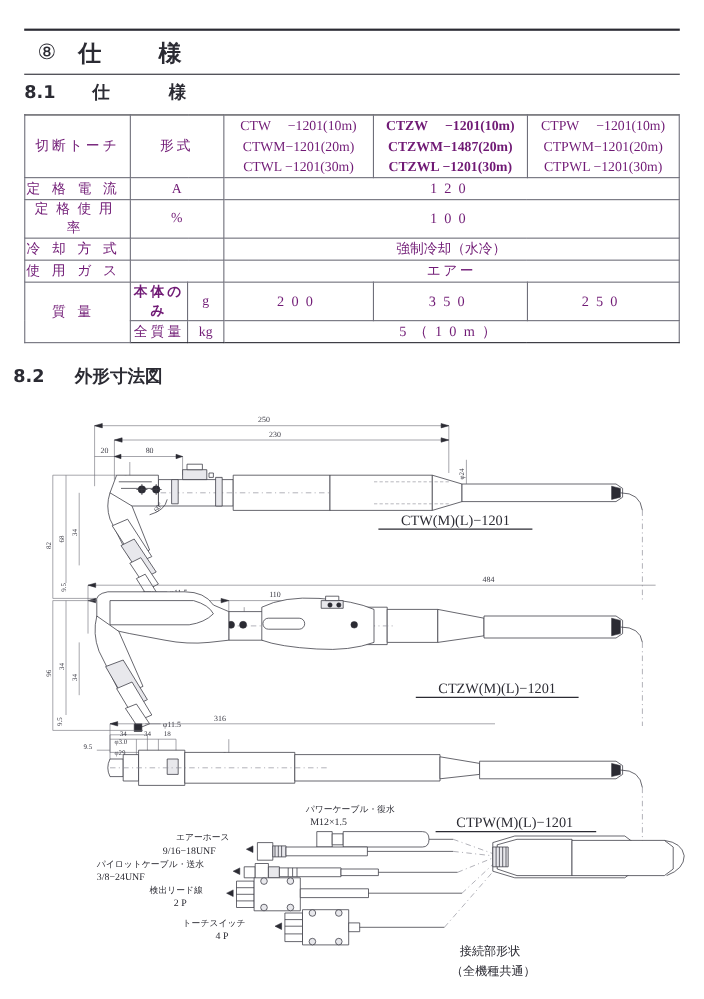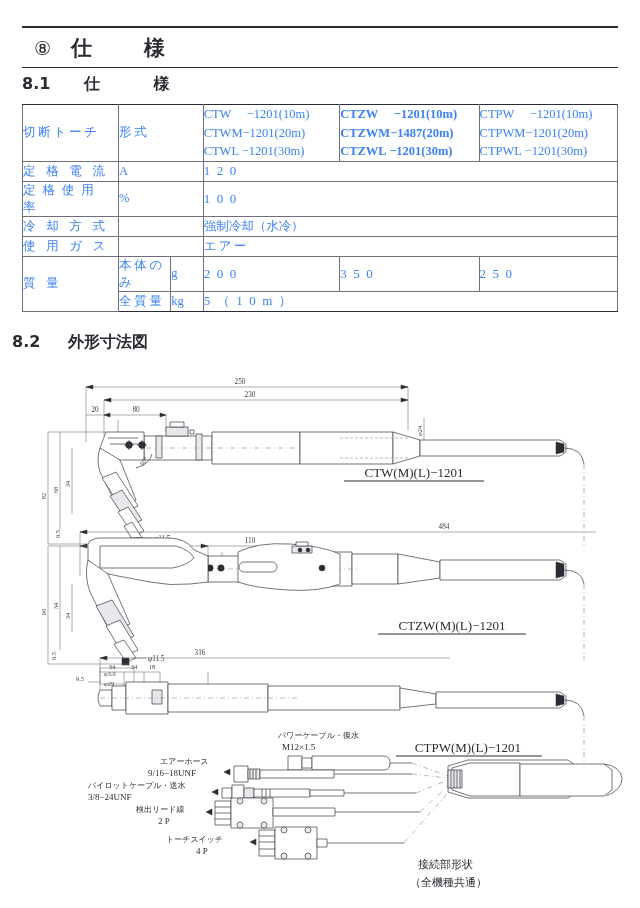--- a/index.html
+++ b/index.html
@@ -65,22 +65,23 @@
     position: absolute;
     left: 22px;
     top: 104px;
     width: 596px;
     border-collapse: collapse;
     font-size: 12.5px;
   }
   table.spec td {
     border: 1px solid #6f6f7a;
     padding: 0;
+    text-align: center;
     vertical-align: middle;
-    color: #3b82f6;
+    color: #701a75;
     font-family: "Liberation Serif", serif;
     height: 19px;
   }
   table.spec .outer-top { border-top: 1.8px solid #2b2b33; }
   table.spec .outer-bot { border-bottom: 1.8px solid #2b2b33; }
   td.jp {
     font-family: "DejaVu Sans", sans-serif;
     font-size: 12.5px;
     letter-spacing: 0.22em;
     padding-left: 0.22em;
@@ -213,21 +214,21 @@
       <td colspan="3" style="font-family:'DejaVu Sans',sans-serif;">強制冷却（水冷）</td>
     </tr>
     <tr>
       <td class="jp-sp2">使用ガス</td>
       <td class="c-unit" colspan="2"></td>
       <td colspan="3" style="font-family:'DejaVu Sans',sans-serif;letter-spacing:0.18em;">エアー</td>
     </tr>
 
     <tr>
       <td class="jp-sp2" rowspan="2" style="width:56px;">質量</td>
-      <td class="jp" style="width:64px;">本体のみ</td>
+      <td class="jp" style="width:64px;font-weight:bold;">本体のみ</td>
       <td class="c-unit">g</td>
       <td class="num-wide">200</td>
       <td class="num-wide">350</td>
       <td class="num-wide">250</td>
     </tr>
     <tr>
       <td class="jp outer-bot">全質量</td>
       <td class="c-unit outer-bot">kg</td>
       <td class="num-wide outer-bot" colspan="3">5（10m）</td>
     </tr>

